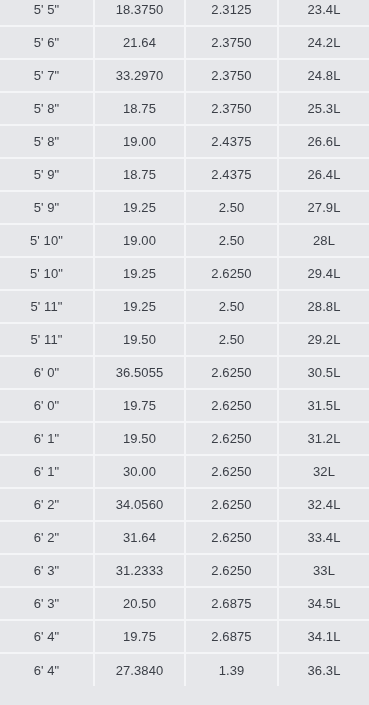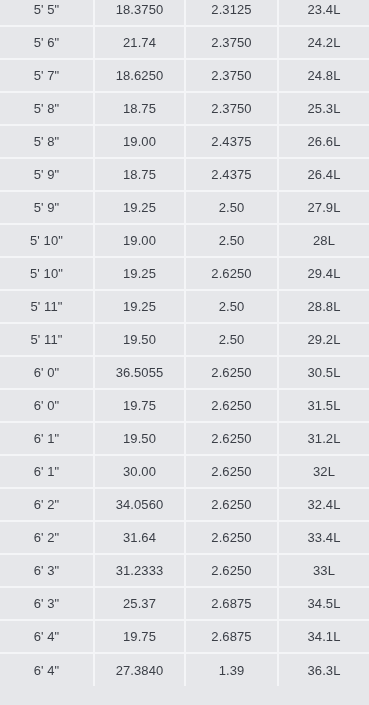--- a/index.html
+++ b/index.html
@@ -73,27 +73,27 @@
     </colgroup>
     <tbody id="sizing-table-body">
         <tr class="data-row">
           <td class="cell">5' 5"</td>
           <td class="cell">18.3750</td>
           <td class="cell">2.3125</td>
           <td class="cell last-col">23.4L</td>
         </tr>
         <tr class="data-row">
           <td class="cell">5' 6"</td>
-          <td class="cell">21.74</td>
+          <td class="cell">21.64</td>
           <td class="cell">2.3750</td>
           <td class="cell last-col">24.2L</td>
         </tr>
         <tr class="data-row">
           <td class="cell">5' 7"</td>
-          <td class="cell">18.6250</td>
+          <td class="cell">33.2970</td>
           <td class="cell">2.3750</td>
           <td class="cell last-col">24.8L</td>
         </tr>
         <tr class="data-row">
           <td class="cell">5' 8"</td>
           <td class="cell">18.75</td>
           <td class="cell">2.3750</td>
           <td class="cell last-col">25.3L</td>
         </tr>
         <tr class="data-row">
@@ -175,21 +175,21 @@
           <td class="cell last-col">33.4L</td>
         </tr>
         <tr class="data-row">
           <td class="cell">6' 3"</td>
           <td class="cell">31.2333</td>
           <td class="cell">2.6250</td>
           <td class="cell last-col">33L</td>
         </tr>
         <tr class="data-row">
           <td class="cell">6' 3"</td>
-          <td class="cell">25.37</td>
+          <td class="cell">20.50</td>
           <td class="cell">2.6875</td>
           <td class="cell last-col">34.5L</td>
         </tr>
         <tr class="data-row">
           <td class="cell">6' 4"</td>
           <td class="cell">19.75</td>
           <td class="cell">2.6875</td>
           <td class="cell last-col">34.1L</td>
         </tr>
         <tr class="data-row">

